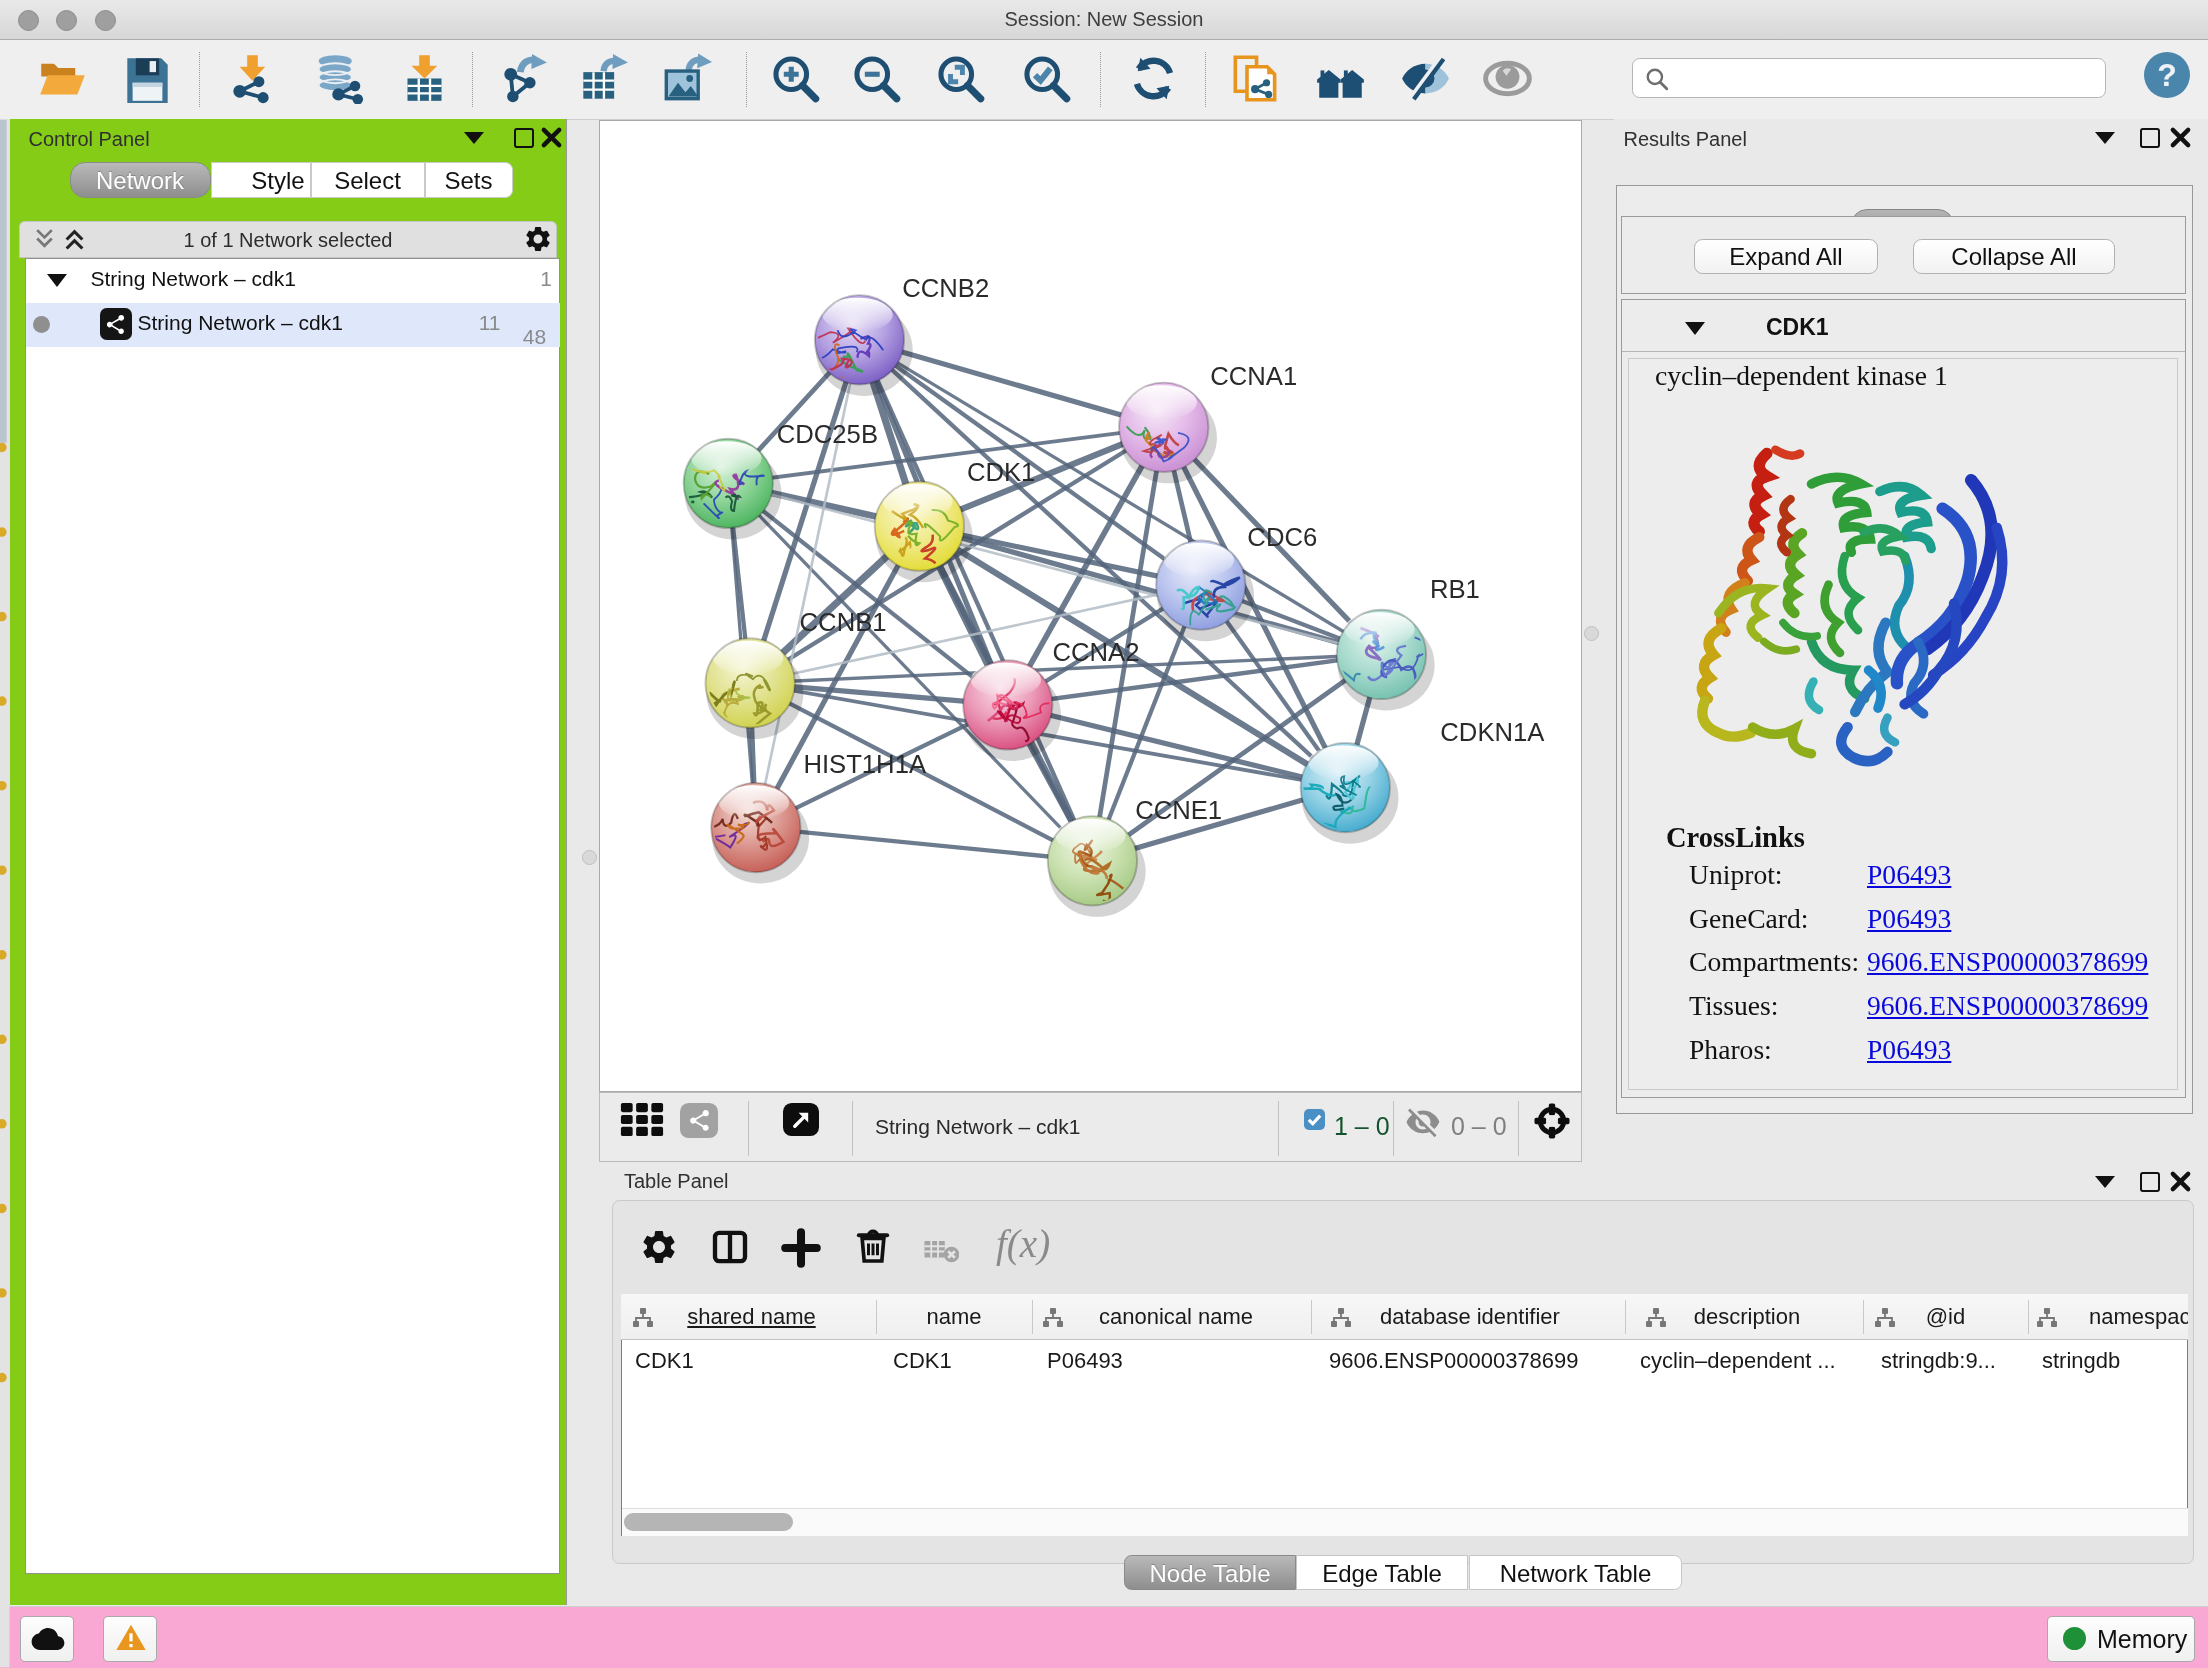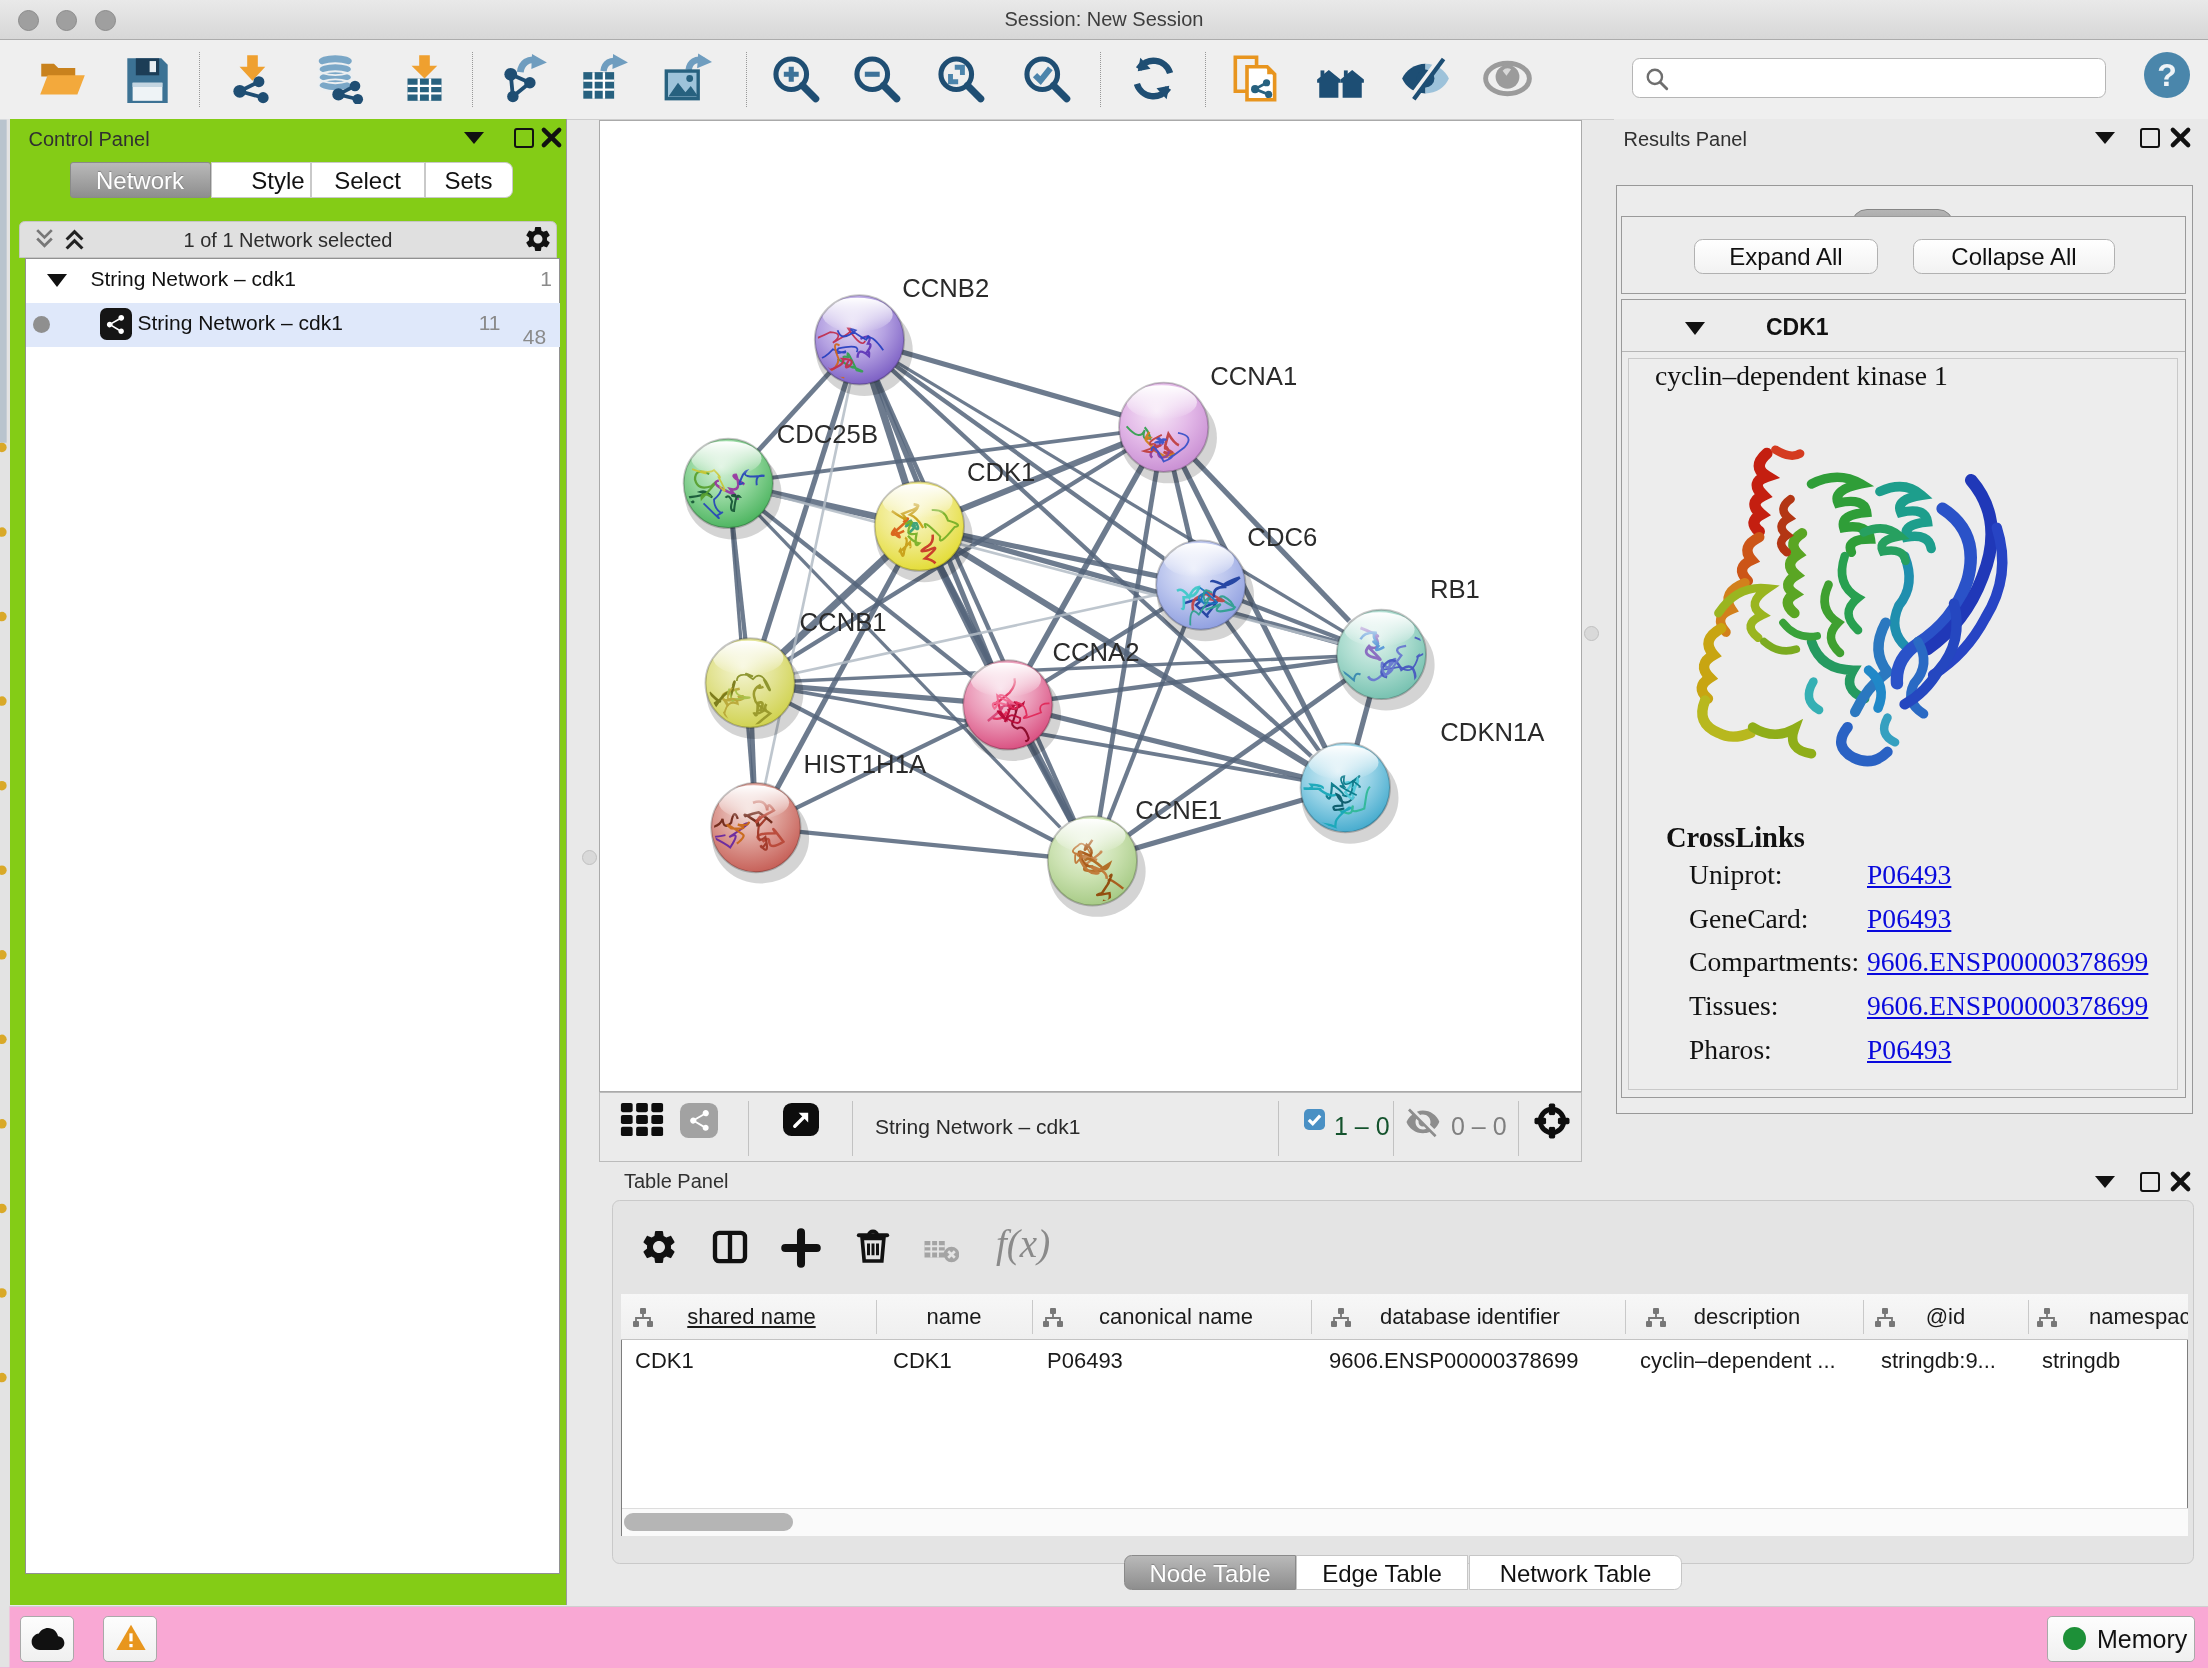--- a/index.html
+++ b/index.html
@@ -237,21 +237,21 @@
   </div>
   <div class="abs" style="left:2144px;top:12.4px;width:46px;height:46px;border-radius:50%;background:#4a86ab;">
     <div style="position:absolute;left:0;top:0;width:46px;height:46px;line-height:46px;text-align:center;color:#eef3f7;font-size:32px;font-weight:bold;">?</div>
   </div>
 </div>
 
 <div class="abs" id="sliver" style="left:0;top:119px;width:9.5px;height:1549px;background:#e2e2e2;"></div>
 
 <div id="cp">
   <div class="paneltitle abs" style="left:19px;top:8.6px;">Control Panel</div>
-  <div class="tab tabsel" style="left:60px;width:141px;border-radius:3px;">Network</div>
+  <div class="tab tabsel" style="left:60px;width:141px;border-radius:15px;">Network</div>
   <div class="tab" style="left:201px;width:100px;padding-left:35px;">Style</div>
   <div class="tab" style="left:301px;width:114px;">Select</div>
   <div class="tab" style="left:415px;width:88px;border-radius:0 7.6px 7.6px 0;">Sets</div>
   <div id="cpbar"></div>
   <div class="abs" style="left:9.5px;top:110px;width:538px;text-align:center;font-size:20px;color:#2c2c2c;">1 of 1 Network selected</div>
   <div id="cptree">
     <div class="trow" style="top:0;">
       <span style="position:absolute;left:21px;top:15px;width:0;height:0;border-left:10.5px solid transparent;border-right:10.5px solid transparent;border-top:13.3px solid #111;"></span>
       <span style="position:absolute;left:65px;top:7.6px;font-size:21px;color:#111;">String Network – cdk1</span>
       <span style="position:absolute;right:7.6px;top:7.6px;font-size:21px;color:#8a8a8a;">1</span>

